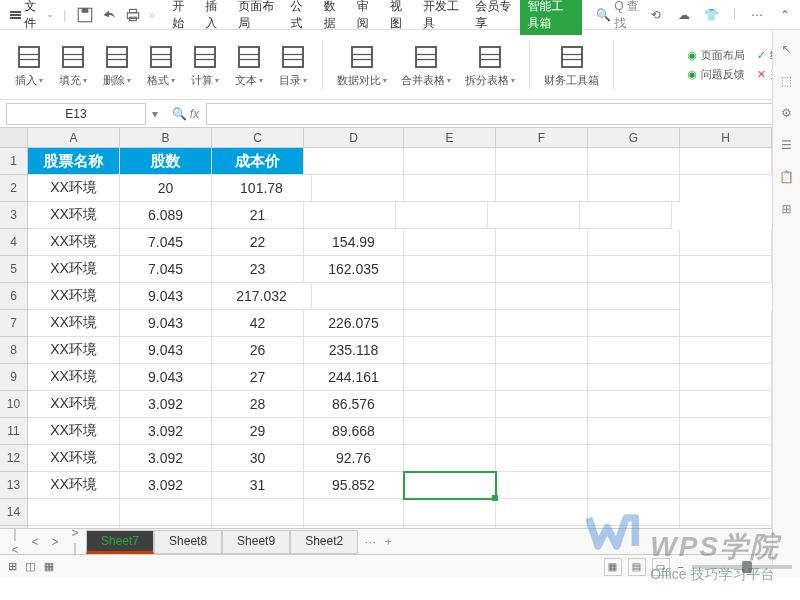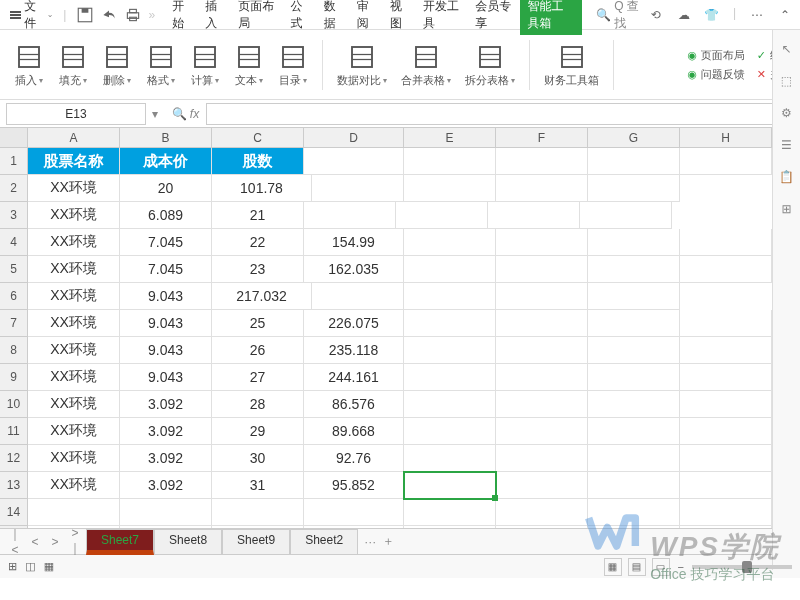--- a/index.html
+++ b/index.html
@@ -56,21 +56,21 @@
 .cell.selected::after { content: ''; position: absolute; right: -3px; bottom: -3px; width: 6px; height: 6px; background: #2ba544; }
 
 
 .right-sidebar { position: absolute; right: 0; top: 30px; width: 28px; background: #f8f8f8; border-left: 1px solid #ddd; height: 540px; display: flex; flex-direction: column; align-items: center; gap: 14px; padding-top: 10px; }
 .rs-icon { width: 18px; height: 18px; color: #888; cursor: pointer; display: flex; align-items: center; justify-content: center; }
 
 
 .sheet-tabs { height: 26px; border-top: 1px solid #ccc; display: flex; align-items: center; padding: 0 6px; gap: 2px; background: #f8f8f8; }
 .nav-btn { width: 18px; color: #888; cursor: pointer; text-align: center; }
 .stab { padding: 3px 14px; font-size: 12px; border: 1px solid #ccc; background: #f0f0f0; cursor: pointer; }
-.stab.active { background: #7f1d1d; border-bottom: 5px solid #c2410c; color: #2ba544; }
+.stab.active { background: #404040; border-bottom: 3px solid #c2410c; color: #2ba544; }
 .add-tab { width: 20px; text-align: center; color: #888; cursor: pointer; }
 
 
 .statusbar { height: 24px; border-top: 1px solid #ccc; display: flex; align-items: center; padding: 0 8px; gap: 8px; font-size: 11px; color: #666; background: #f8f8f8; }
 .view-btns { display: flex; gap: 6px; margin-left: auto; }
 .vbtn { width: 18px; height: 18px; border: 1px solid #ccc; cursor: pointer; display: flex; align-items: center; justify-content: center; font-size: 10px; }
 .zoom-slider { width: 100px; height: 4px; background: #ccc; position: relative; }
 .zoom-slider::after { content: ''; position: absolute; left: 50%; top: -4px; width: 10px; height: 12px; background: #888; border-radius: 2px; }
 
 
@@ -329,22 +329,22 @@
           <div class="colh colE">E</div>
           <div class="colh colF">F</div>
           <div class="colh colG">G</div>
           <div class="colh colH">H</div>
         </div>
     </div>
     <div class="rows" id="gridrows">
         <div class="row hdr">
           <div class="rowh">1</div>
           <div class="cell colA">股票名称</div>
+          <div class="cell colC">股数</div>
           <div class="cell colB">成本价</div>
-          <div class="cell colC">股数</div>
           <div class="cell colD"></div>
           <div class="cell colE"></div>
           <div class="cell colF"></div>
           <div class="cell colG"></div>
           <div class="cell colH"></div>
         </div>
         <div class="row">
           <div class="rowh">2</div>
           <div class="cell colA">XX环境</div>
           <div class="cell colC">20</div>
@@ -393,21 +393,21 @@
           <div class="cell colD">217.032</div>
           <div class="cell colE"></div>
           <div class="cell colF"></div>
           <div class="cell colG"></div>
           <div class="cell colH"></div>
         </div>
         <div class="row">
           <div class="rowh">7</div>
           <div class="cell colA">XX环境</div>
           <div class="cell colB">9.043</div>
-          <div class="cell colC">25</div>
+          <div class="cell colC">42</div>
           <div class="cell colD">226.075</div>
           <div class="cell colE"></div>
           <div class="cell colF"></div>
           <div class="cell colG"></div>
           <div class="cell colH"></div>
         </div>
         <div class="row">
           <div class="rowh">8</div>
           <div class="cell colA">XX环境</div>
           <div class="cell colB">9.043</div>

